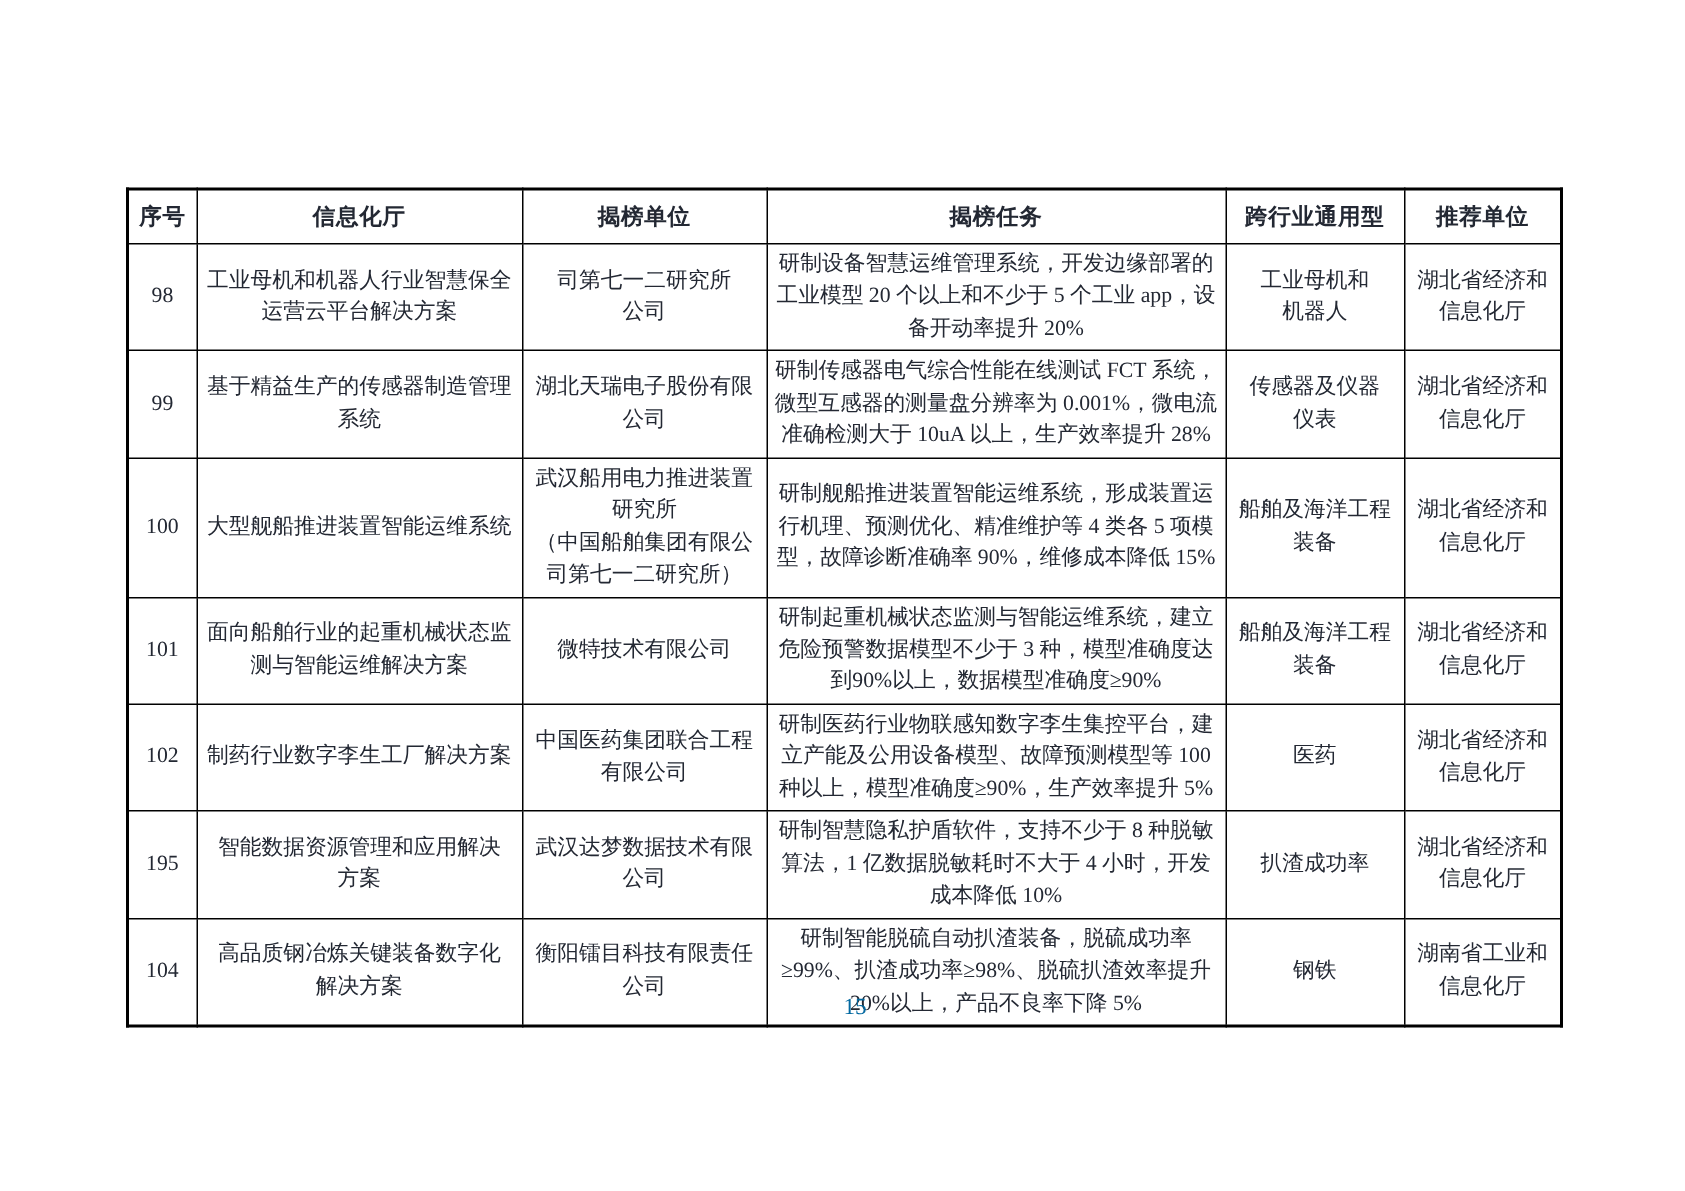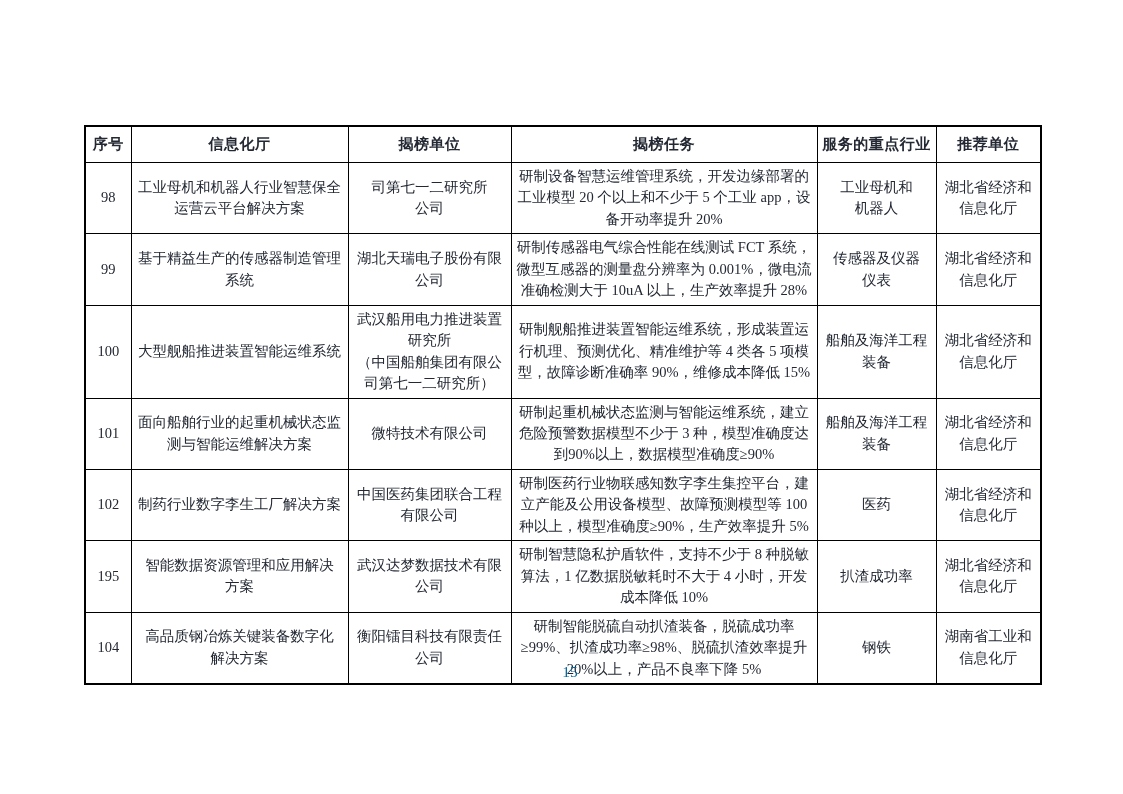--- a/index.html
+++ b/index.html
@@ -86,21 +86,21 @@
       <col style="width:306px">
       <col style="width:119px">
       <col style="width:105px">
     </colgroup>
     <thead>
       <tr>
         <th>序号</th>
         <th>信息化厅</th>
         <th>揭榜单位</th>
         <th>揭榜任务</th>
-        <th>服务的重点行业</th>
+        <th>跨行业通用型</th>
         <th>推荐单位</th>
       </tr>
     </thead>
     <tbody id="table-body">
         <tr>
     <td class="c-seq">98</td>
     <td class="c-project">工业母机和机器人行业智慧保全
 运营云平台解决方案</td>
     <td class="c-unit">司第七一二研究所
 公司</td>

